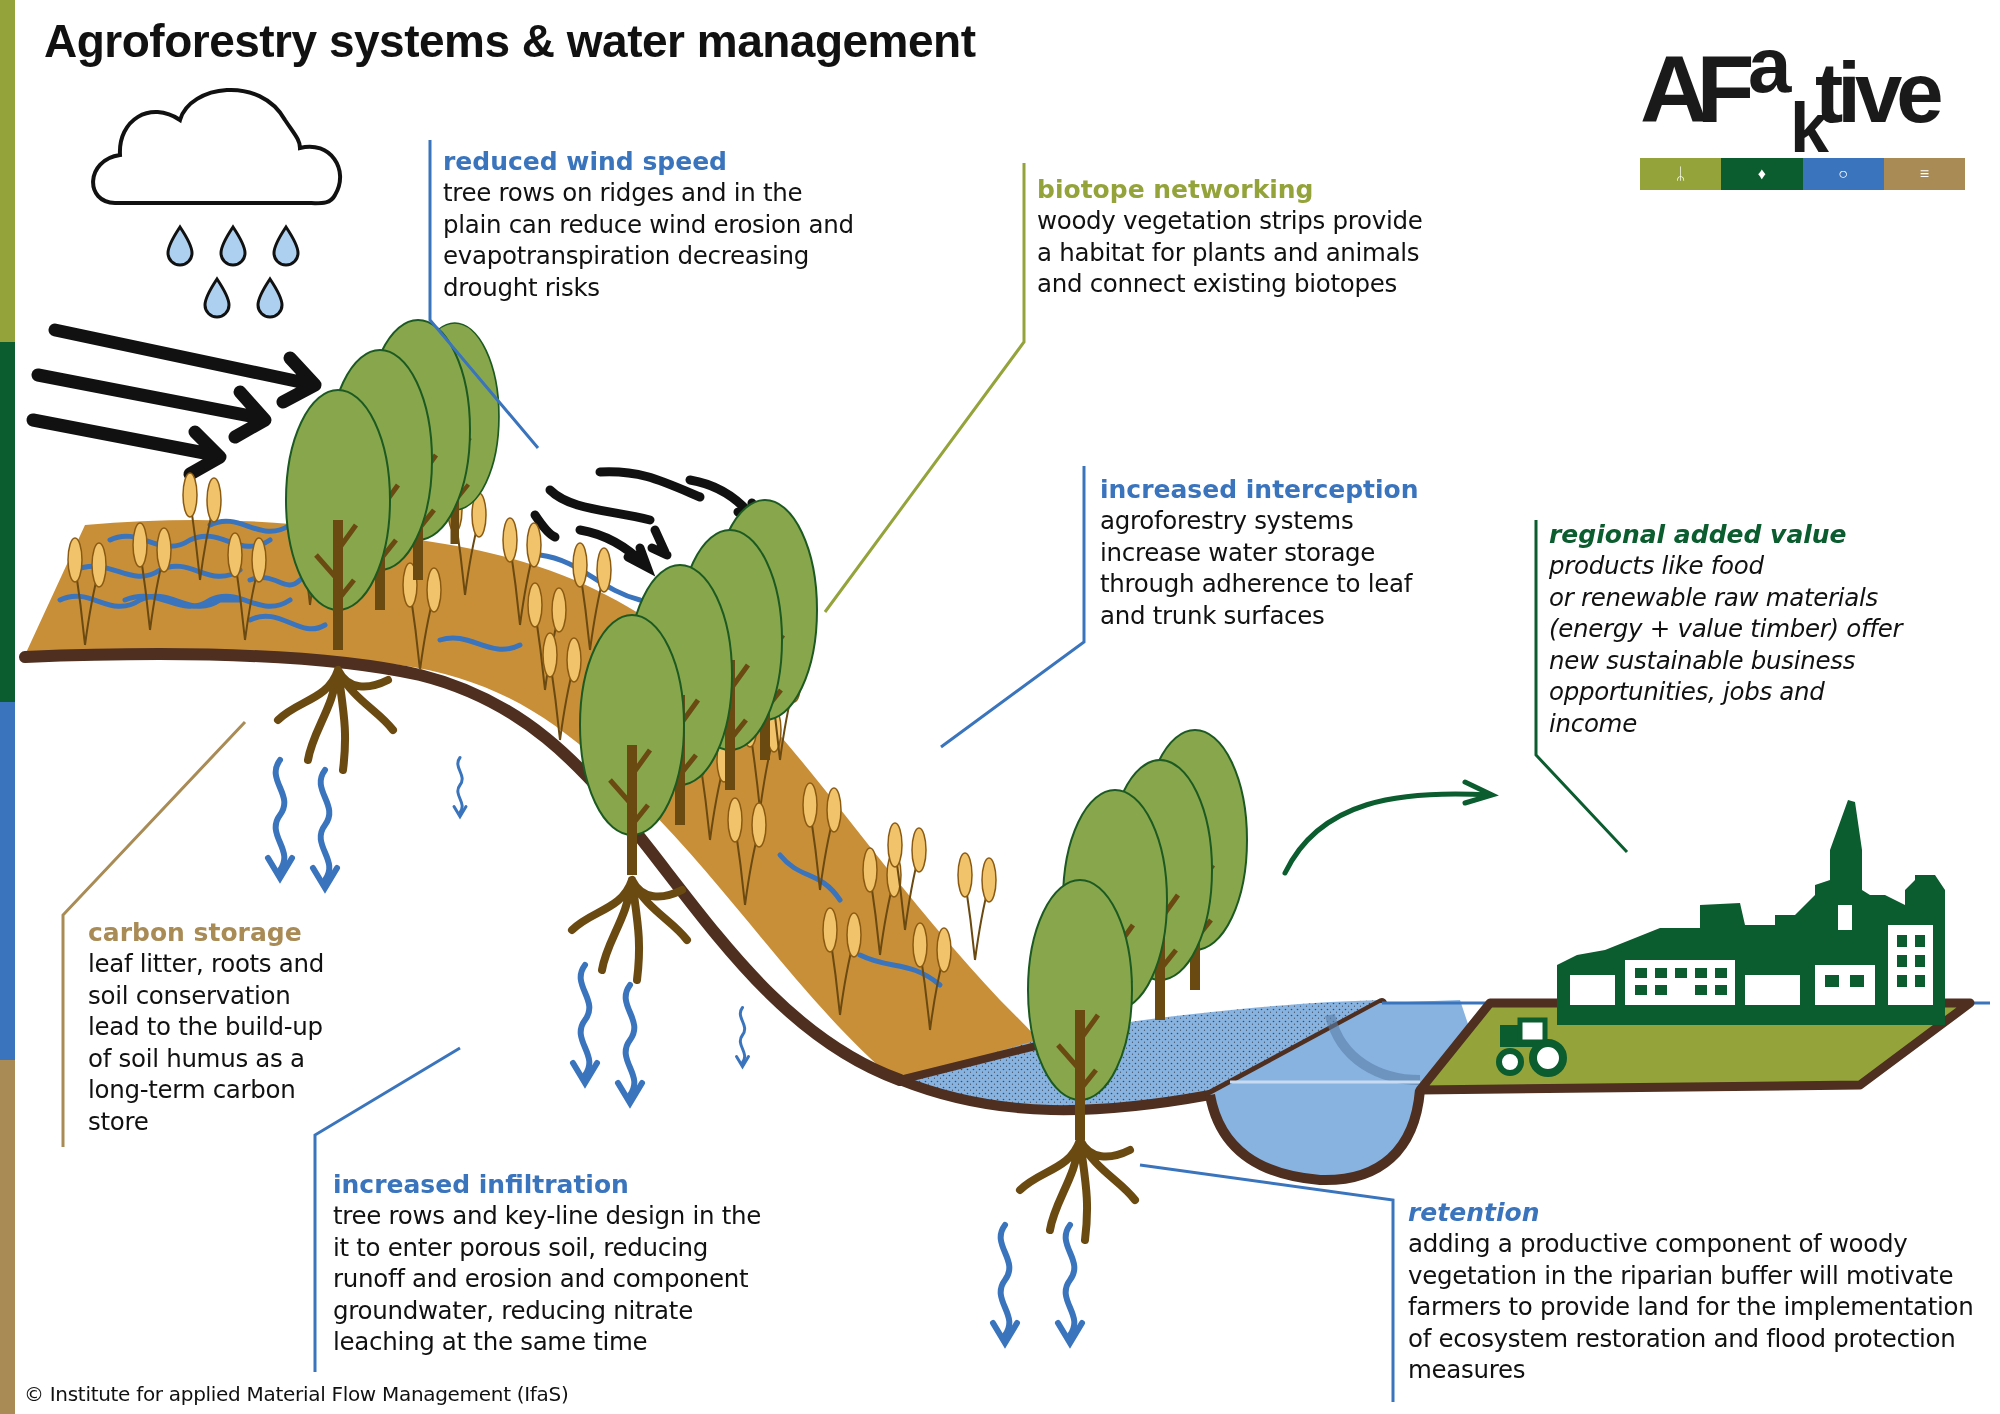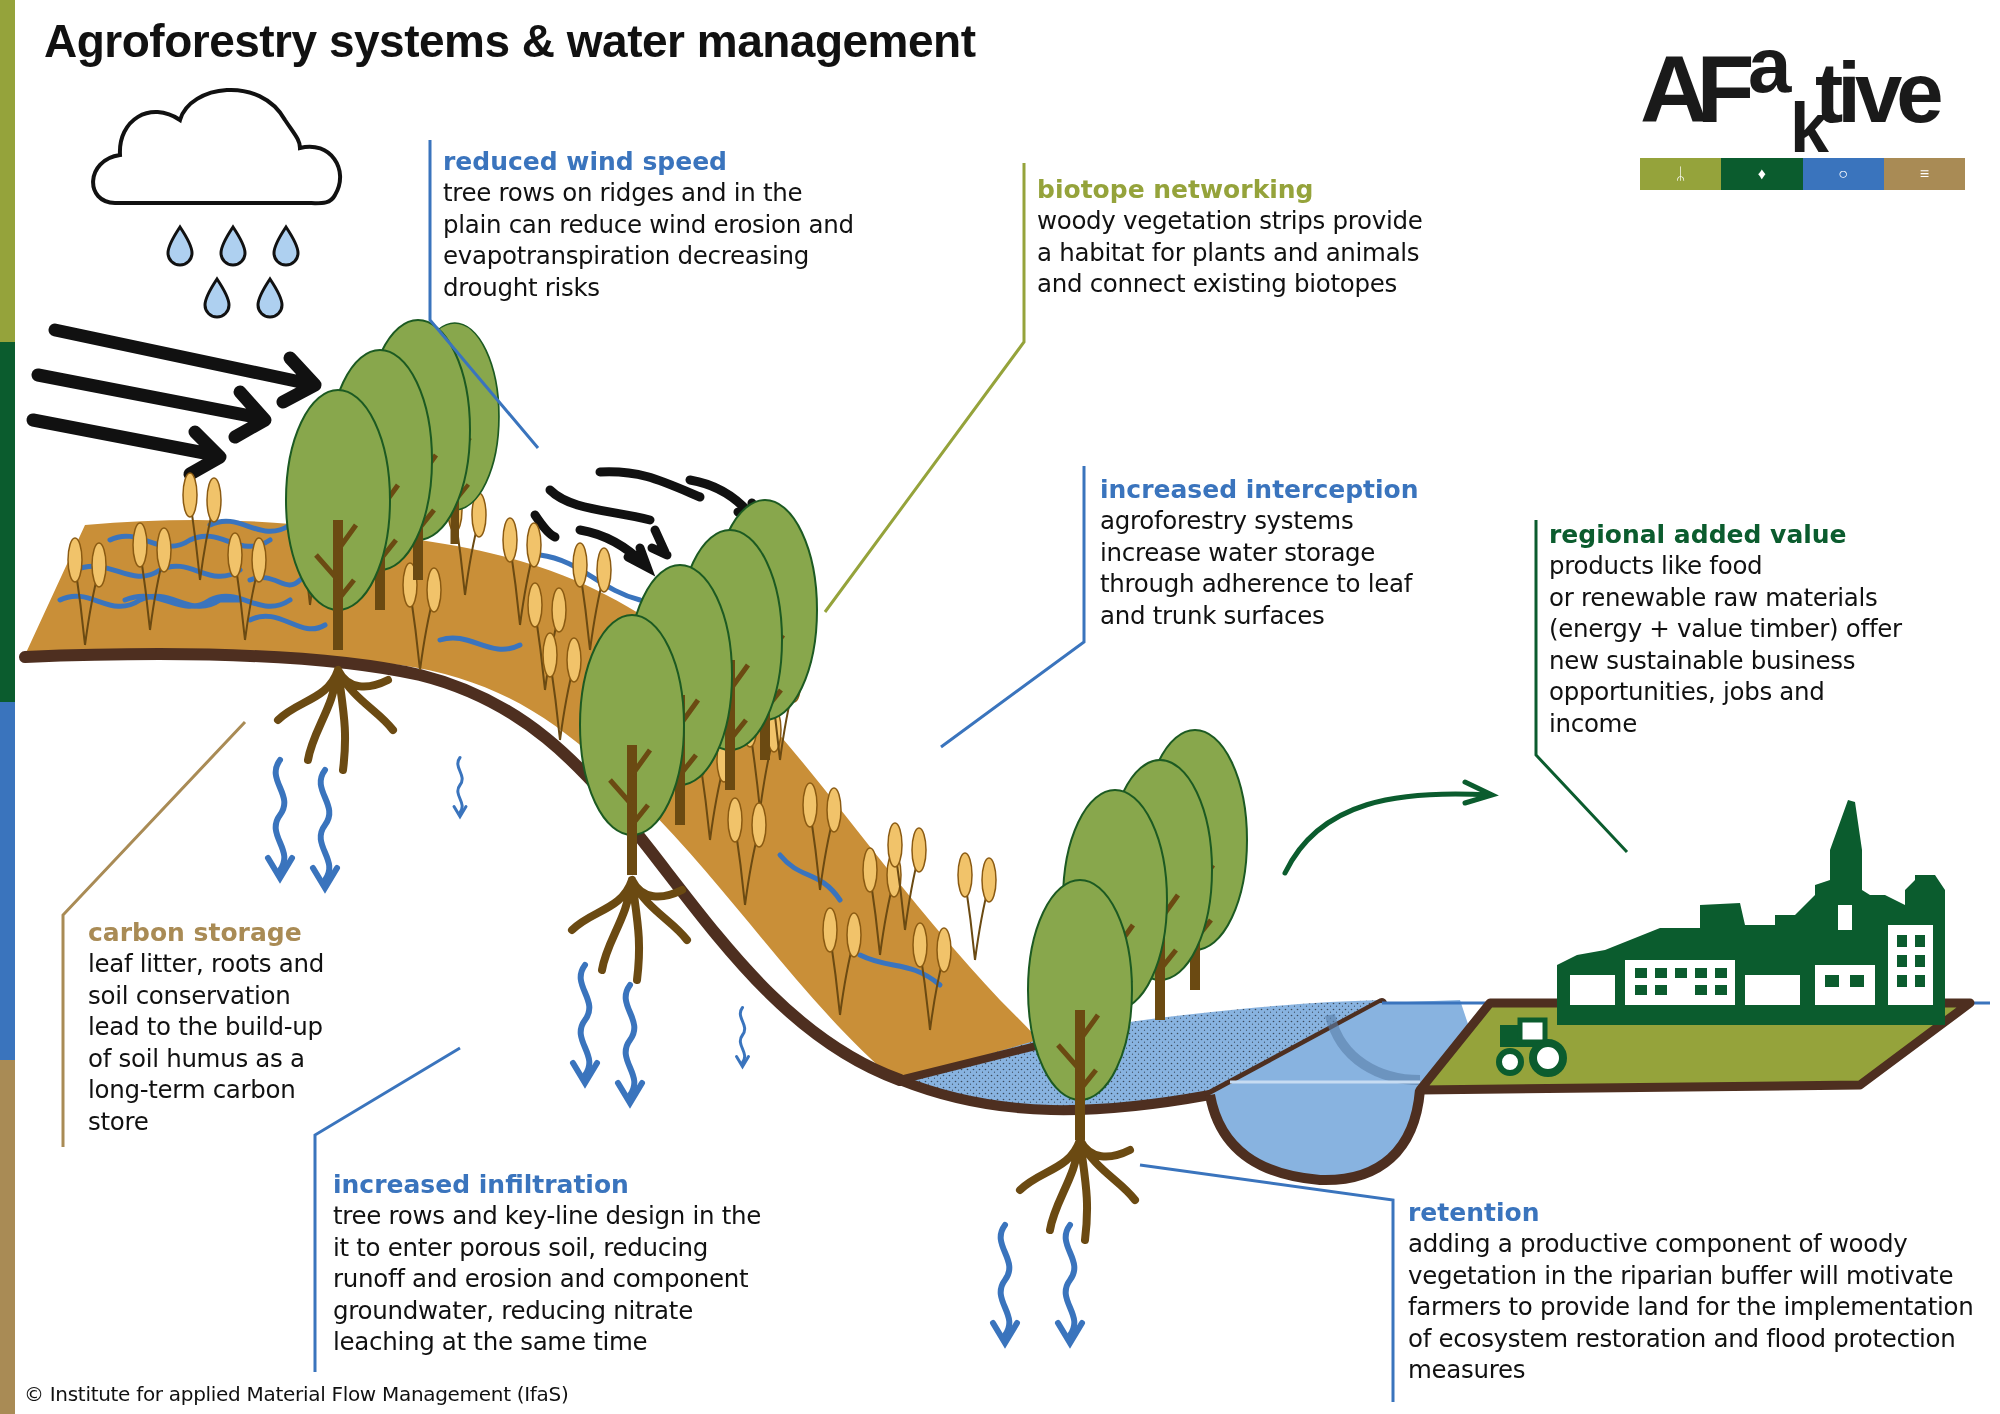--- a/index.html
+++ b/index.html
@@ -248,21 +248,21 @@
 </div>
 
 <div class="callout" style="left:1100px;top:474px;">
   <span class="head" style="color:#3a74bd;">increased interception</span>
   <span class="body">agroforestry systems</span>
   <span class="body">increase water storage</span>
   <span class="body">through adherence to leaf</span>
   <span class="body">and trunk surfaces</span>
 </div>
 
-<div class="callout" style="left:1549px;top:519px;">
+<div class="callout" style="left:1549px;top:519px;font-style:italic;">
   <span class="head" style="color:#0b5c2e;">regional added value</span>
   <span class="body">products like food</span>
   <span class="body">or renewable raw materials</span>
   <span class="body">(energy + value timber) offer</span>
   <span class="body">new sustainable business</span>
   <span class="body">opportunities, jobs and</span>
   <span class="body">income</span>
 </div>
 
 <div class="callout" style="left:88px;top:917px;">
@@ -278,21 +278,21 @@
 <div class="callout" style="left:333px;top:1142px;margin-top:27px;">
   <span class="head" style="color:#3a74bd;">increased infiltration</span>
   <span class="body">tree rows and key-line design in the</span>
   <span class="body">it to enter porous soil, reducing</span>
   <span class="body">runoff and erosion and component</span>
   <span class="body">groundwater, reducing nitrate</span>
   <span class="body">leaching at the same time</span>
 </div>
 
 <div class="callout" style="left:1408px;top:1197px;">
-  <span class="head" style="color:#3a74bd;">retention</span>
+  <span class="head" style="color:#3a74bd;font-style:italic;">retention</span>
   <span class="body">adding a productive component of woody</span>
   <span class="body">vegetation in the riparian buffer will motivate</span>
   <span class="body">farmers to provide land for the implementation</span>
   <span class="body">of ecosystem restoration and flood protection</span>
   <span class="body">measures</span>
 </div>
 
 <div class="copyright">© Institute for applied Material Flow Management (IfaS)</div>
 
 </body></html>

